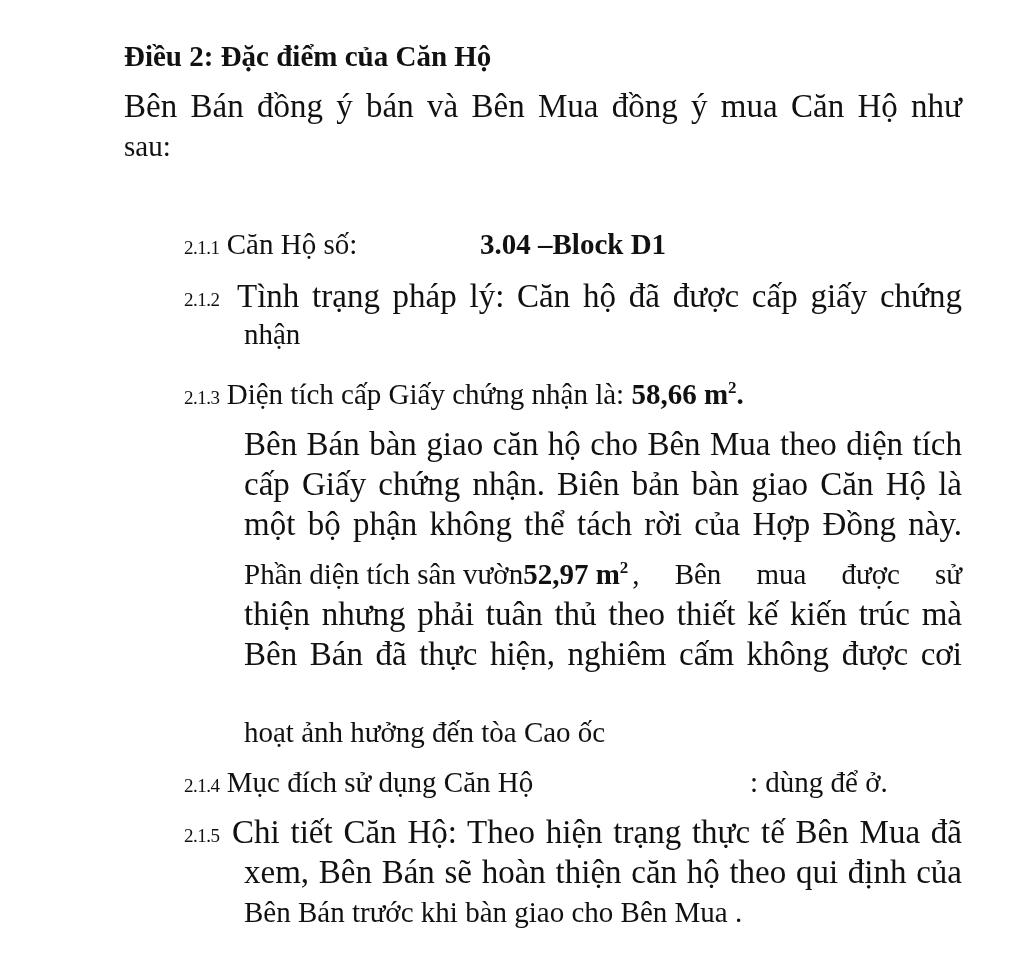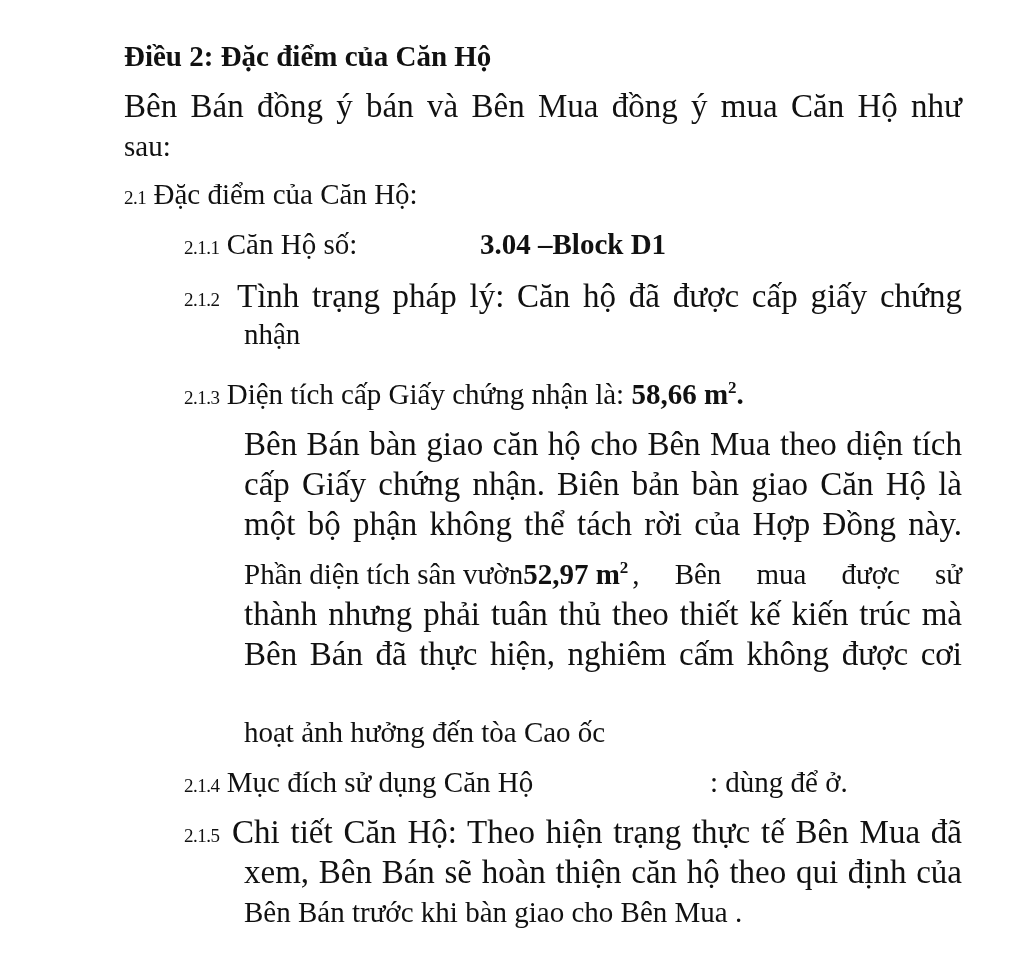--- a/index.html
+++ b/index.html
@@ -45,24 +45,20 @@
 </head>
 <body>
 
 <div class="page">
 
   <div class="line bold" style="left:124px; top:38px;">Điều 2: Đặc điểm của Căn Hộ</div>
 
   <div class="just" style="left: 124px; top: 88px; width: 838px; text-align: left;"><span>Bên Bán đồng ý bán và Bên Mua đồng ý mua Căn Hộ như</span></div>
   <div class="line" style="left:124px; top:128px;">sau:</div>
 
-  <div class="line" style="left:124px; top:176px;">
-    <span class="num">2.1</span>
-    <span>Đặc điểm của Căn Hộ:</span>
-  </div>
 
   <div class="line" style="left:184px; top:226px;">
     <span class="num">2.1.1</span>
     <span>Căn Hộ số:</span>
   </div>
   <div class="line bold" style="left:480px; top:226px;">3.04 –Block D1</div>
 
   <div class="line" style="left:184px; top:278px;">
     <span class="num">2.1.2</span>
   </div>
@@ -77,29 +73,29 @@
 
   <div class="just" style="left: 244px; top: 426px; width: 718px; text-align: left;"><span>Bên Bán bàn giao căn hộ cho Bên Mua theo diện tích</span></div>
   <div class="just" style="left: 244px; top: 466px; width: 718px; text-align: left;"><span>cấp Giấy chứng nhận. Biên bản bàn giao Căn Hộ là</span></div>
   <div class="just" style="left: 244px; top: 506px; width: 718px; text-align: left;"><span>một bộ phận không thể tách rời của Hợp Đồng này.</span></div>
 
   <div class="line" style="left:244px; top:556px; width:718px; display:flex; justify-content:space-between;">
     <span>Phần diện tích sân vườn</span>
     <span class="bold"><span>52,97 m</span><sup>2</sup></span>
     <span style="flex:1; text-align:justify; text-align-last:justify; margin-left:4px;">, Bên mua được sử</span>
   </div>
-  <div class="just" style="left: 244px; top: 596px; width: 718px; text-align: left;"><span>thành nhưng phải tuân thủ theo thiết kế kiến trúc mà</span></div>
+  <div class="just" style="left: 244px; top: 596px; width: 718px; text-align: left;"><span>thiện nhưng phải tuân thủ theo thiết kế kiến trúc mà</span></div>
   <div class="just" style="left: 244px; top: 636px; width: 718px; text-align: left;"><span>Bên Bán đã thực hiện, nghiêm cấm không được cơi</span></div>
   <div class="line" style="left:244px; top:714px;">hoạt ảnh hưởng đến tòa Cao ốc</div>
 
   <div class="line" style="left:184px; top:764px;">
     <span class="num">2.1.4</span>
     <span>Mục đích sử dụng Căn Hộ</span>
   </div>
-  <div class="line" style="left:710px; top:764px;">: dùng để ở.</div>
+  <div class="line" style="left:750px; top:764px;">: dùng để ở.</div>
 
   <div class="line" style="left:184px; top:814px;">
     <span class="num">2.1.5</span>
   </div>
   <div class="just" style="left: 232px; top: 814px; width: 730px; text-align: left;"><span>Chi tiết Căn Hộ: Theo hiện trạng thực tế Bên Mua đã</span></div>
   <div class="just" style="left: 244px; top: 854px; width: 718px; text-align: left;"><span>xem, Bên Bán sẽ hoàn thiện căn hộ theo qui định của</span></div>
   <div class="line" style="left:244px; top:894px;">Bên Bán trước khi bàn giao cho Bên Mua .</div>
 
 </div>
 

